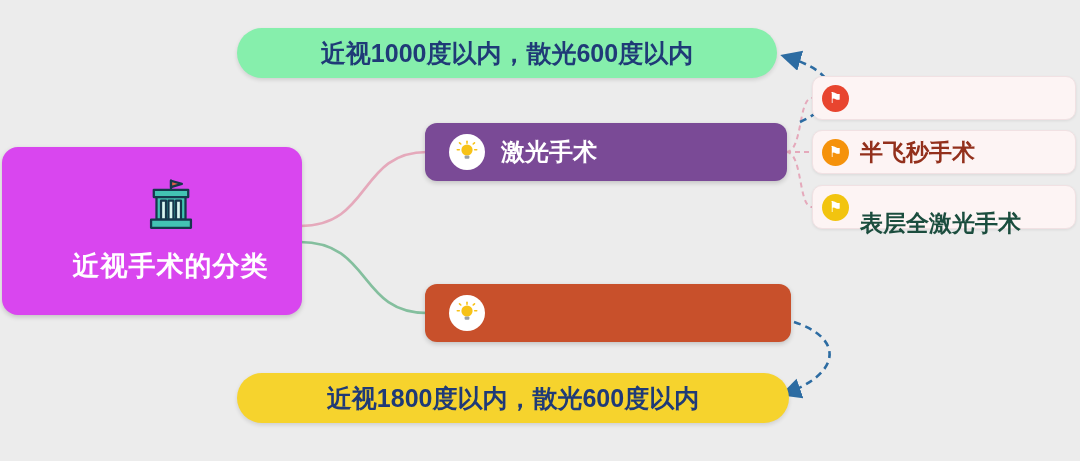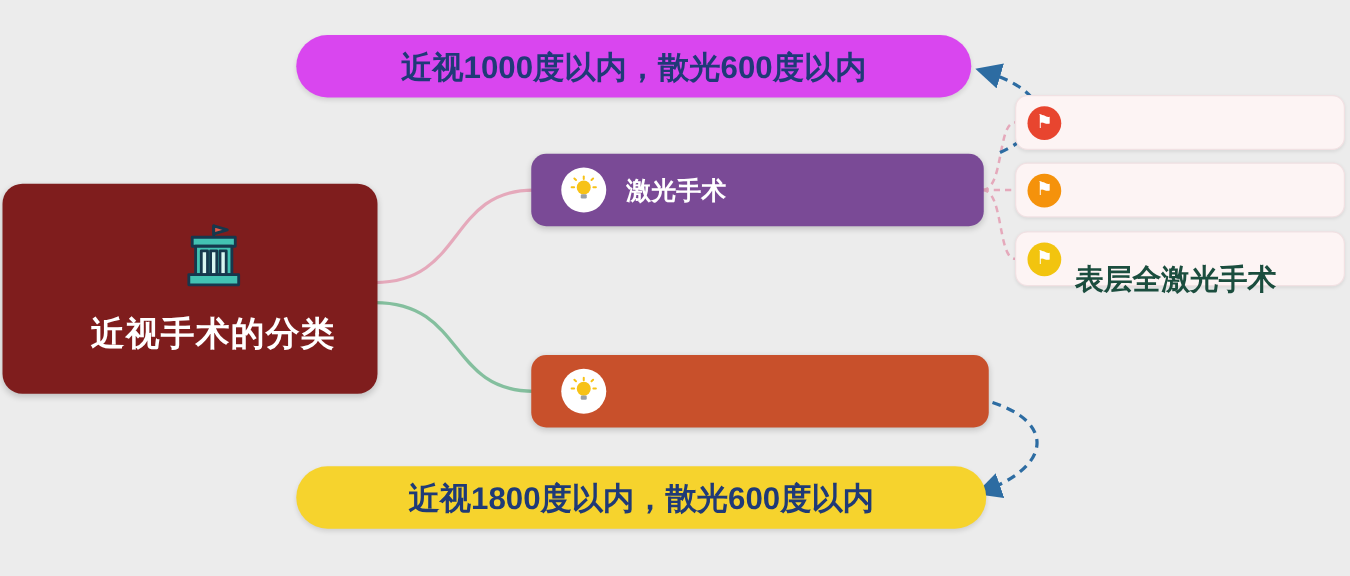--- a/index.html
+++ b/index.html
@@ -19,21 +19,21 @@
     display:flex; flex-direction:column; align-items:center; justify-content:center;
     gap:8px; color:#fff;
     box-shadow:0 2px 5px rgba(0,0,0,0.18);
   }
   .root-label { font-size:27px; font-weight:bold; letter-spacing:1px; }
 
   .branch {
     height:58px; border-radius:12px;
     display:flex; align-items:center;
     padding-left:24px; gap:16px;
-    color:#fff; font-size:20px; font-weight:bold;
+    color:#fff; font-size:24px; font-weight:bold;
     box-shadow:0 2px 5px rgba(0,0,0,0.18);
   }
   .branch-laser { left:425px; top:123px; width:362px; }
   .branch-icl   { left:425px; top:284px; width:366px; }
 
   .icon-circle {
     width:36px; height:36px; border-radius:50%;
     background:#fff; flex:0 0 auto;
     display:flex; align-items:center; justify-content:center;
   }
@@ -84,25 +84,25 @@
 
   <path d="M786,152 C803,152 798,98 812,98" stroke="#e5a9bb" stroke-width="2" fill="none" stroke-dasharray="5 4"></path>
   <line x1="786" y1="152" x2="812" y2="152" stroke="#e5a9bb" stroke-width="2" stroke-dasharray="5 4"></line>
   <path d="M786,152 C803,152 798,207 812,207" stroke="#e5a9bb" stroke-width="2" fill="none" stroke-dasharray="5 4"></path>
 
   <path d="M800,122 C844,102 842,73 784,56" stroke="#2d6ca2" stroke-width="2.6" fill="none" stroke-dasharray="7 5" marker-end="url(#arrow)"></path>
 
   <path d="M794,322 C844,338 842,374 784,394" stroke="#2d6ca2" stroke-width="2.6" fill="none" stroke-dasharray="7 5" marker-end="url(#arrow)"></path>
 </svg>
 
-<div class="node note note-top" style="background: #d946ef; color: rgb(31, 58, 119);">
+<div class="node note note-top" style="background: #86efac; color: rgb(31, 58, 119);">
   <span>近视1000度以内，散光600度以内</span>
 </div>
 
-<div class="node root-node" style="background: #7f1d1d; padding-left: 37px;">
+<div class="node root-node" style="background: #d946ef; padding-left: 37px;">
   <span class="root-icon">
     <svg viewBox="0 0 64 64" width="58" height="58">
       <g stroke="#16384d" stroke-width="2.5" stroke-linejoin="round">
         <line x1="32" y1="3" x2="32" y2="13" stroke-linecap="round"></line>
         <path d="M32 3 L44 6.5 L32 10 Z" fill="#e25c49"></path>
         <rect x="13" y="13" width="38" height="8" fill="#43c3b3"></rect>
         <rect x="16" y="21" width="32" height="25" fill="#43c3b3"></rect>
         <rect x="21" y="25" width="5.5" height="21" fill="#d9f6f1"></rect>
         <rect x="29.2" y="25" width="5.5" height="21" fill="#d9f6f1"></rect>
         <rect x="37.5" y="25" width="5.5" height="21" fill="#d9f6f1"></rect>
@@ -152,19 +152,20 @@
 
 <div class="node leaf leaf-0">
   <span class="flag-badge" style="background: rgb(232, 69, 47);">
       <span>⚑</span>
     </span>
 </div>
 <div class="node leaf leaf-1">
   <span class="flag-badge" style="background: rgb(245, 146, 11);">
       <span>⚑</span>
     </span>
+  <span class="leaf-label" style="color: rgb(147, 48, 28);">半飞秒手术</span>
 </div>
 <div class="node leaf leaf-2">
   <span class="flag-badge" style="background: rgb(242, 196, 15);">
       <span>⚑</span>
     </span>
   <span class="leaf-label" style="color: rgb(27, 77, 62); margin-top: 33px;">表层全激光手术</span>
 </div>
 
 </body></html>

